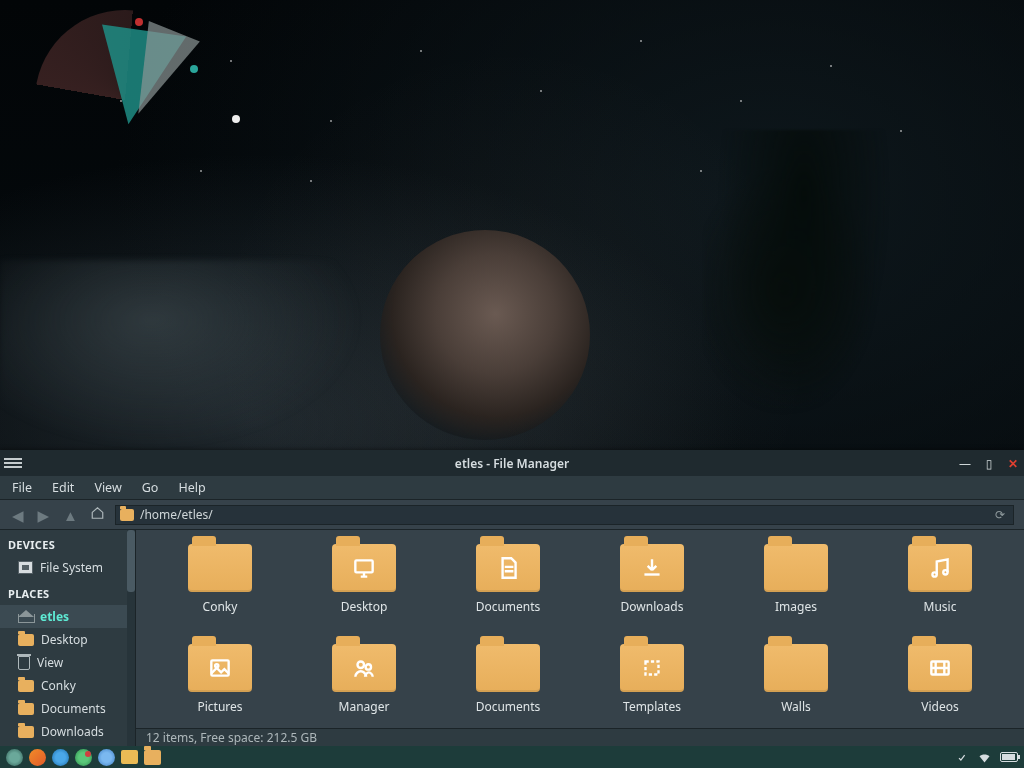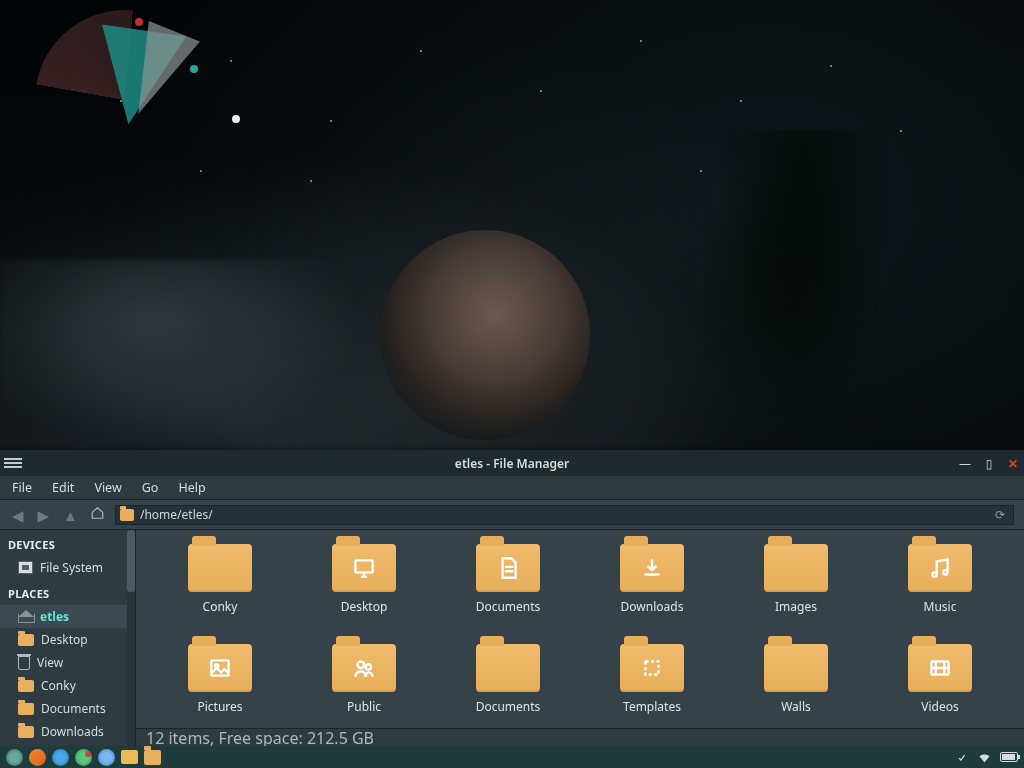--- a/index.html
+++ b/index.html
@@ -113,21 +113,21 @@
 .trash-ico::before{content:"";position:absolute;top:-3px;left:-2px;width:14px;height:2px;background:#aeb8bb;}
 
 .content-wrap { flex:1; display:flex; flex-direction:column; background:#36424a; }
 .iconview { flex:1; padding:14px 12px 4px; display:grid; grid-template-columns:repeat(6,1fr); grid-auto-rows:100px; gap:0; overflow:hidden; }
 .file-item { display:flex; flex-direction:column; align-items:center; gap:6px; cursor:pointer; font-size:12px; color:#dfe5e7; }
 .folder-lg { width:64px; height:48px; background:linear-gradient(180deg,#f0bb6c 0%,#e7ae5a 100%); border-radius:4px; position:relative; box-shadow:inset 0 -2px 0 rgba(0,0,0,0.08); }
 .folder-lg::before{content:"";position:absolute;top:-8px;left:4px;width:24px;height:10px;background:#e7ae5a;border-radius:3px 3px 0 0;}
 .folder-lg .glyph{position:absolute;inset:0;display:flex;align-items:center;justify-content:center;color:#fff;}
 .folder-lg svg{width:26px;height:26px;fill:none;stroke:#fff;stroke-width:2.2;}
 
-.statusbar { height:18px; background:#2e3b41; border-top:1px solid #1b2428; font-size:16px; color:#aeb8bb; display:flex; align-items:center; padding:0 10px; }
+.statusbar { height:18px; background:#2e3b41; border-top:1px solid #1b2428; font-size:12px; color:#aeb8bb; display:flex; align-items:center; padding:0 10px; }
 
 
 .taskbar {
   position:absolute; left:0; bottom:0; width:1024px; height:22px;
   background:#1d3c3a; display:flex; align-items:center; padding:0 6px; gap:6px;
 }
 .tbicon { width:17px; height:17px; border-radius:50%; cursor:pointer; display:flex; align-items:center; justify-content:center; font-size:10px; }
 .tb-menu{background:radial-gradient(circle,#6aa89a 40%,#2d5a52 100%);color:#063;}
 .tb-ff{background:linear-gradient(135deg,#f28c28 0%,#e05a2a 100%);}
 .tb-blue1{background:radial-gradient(circle,#4aa8e8 40%,#1a6aa8 100%);}
@@ -322,21 +322,21 @@
         <div class="file-item">
           <div class="folder-lg">
               <span class="glyph">
                 <svg viewBox="0 0 24 24">
                   <circle cx="9" cy="9" r="3"></circle>
                   <circle cx="16" cy="11" r="2.5"></circle>
                   <path d="M4 20c0-3 3-5 5-5s5 2 5 5M13 20c0-2 2-4 3.5-4s3.5 2 3.5 4"></path>
                 </svg>
               </span>
             </div>
-          <span>Public</span>
+          <span>Manager</span>
         </div>
         <div class="file-item">
           <div class="folder-lg plain">
               <span class="glyph"></span>
             </div>
           <span>Documents</span>
         </div>
         <div class="file-item">
           <div class="folder-lg">
               <span class="glyph">

